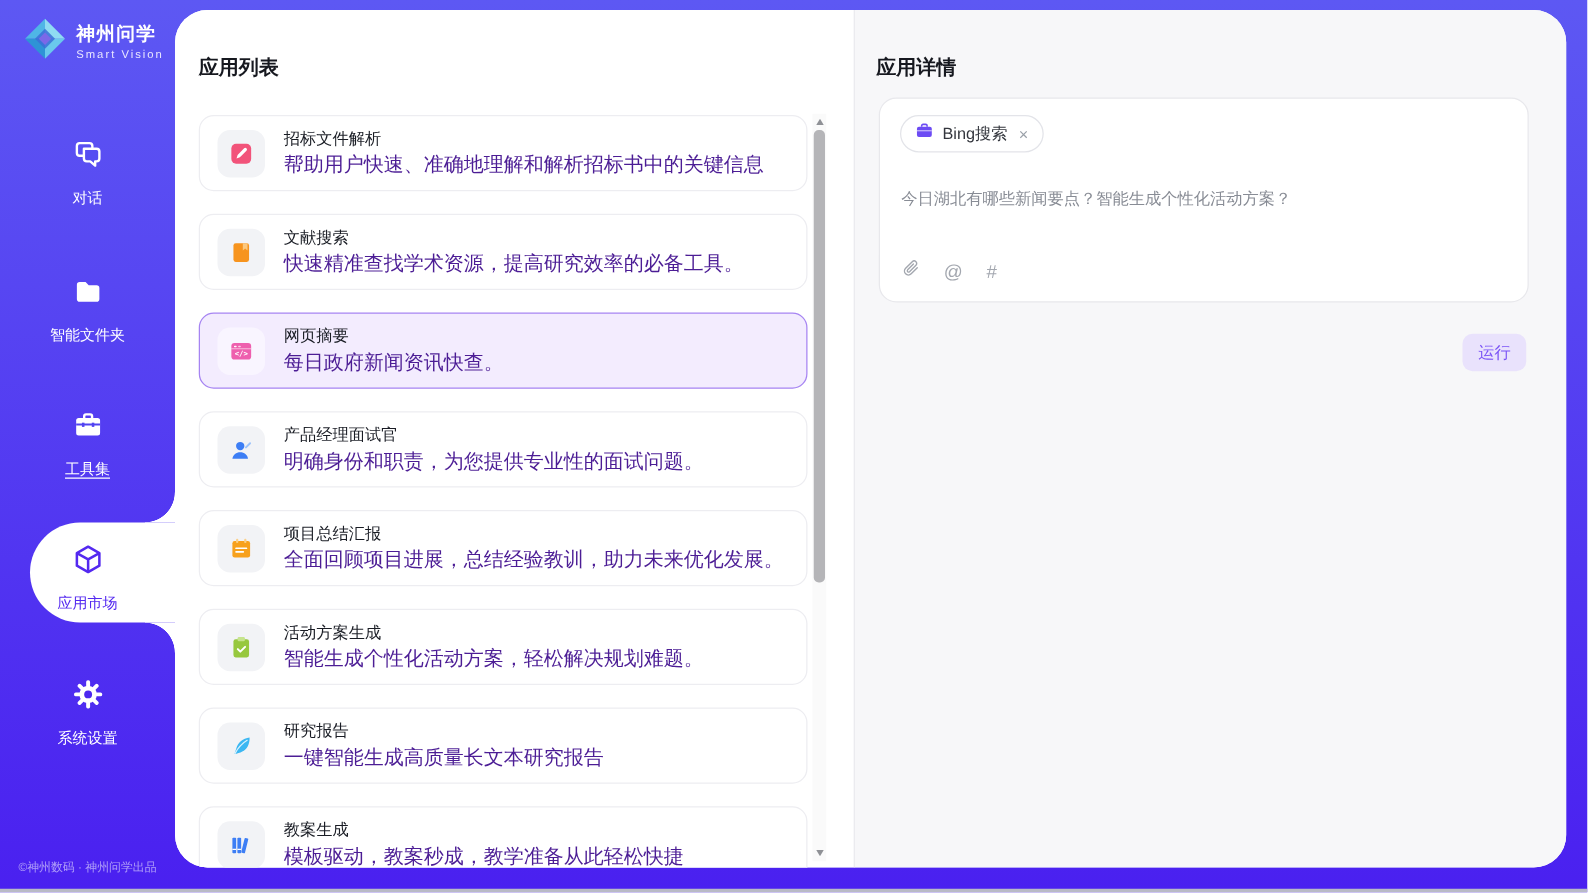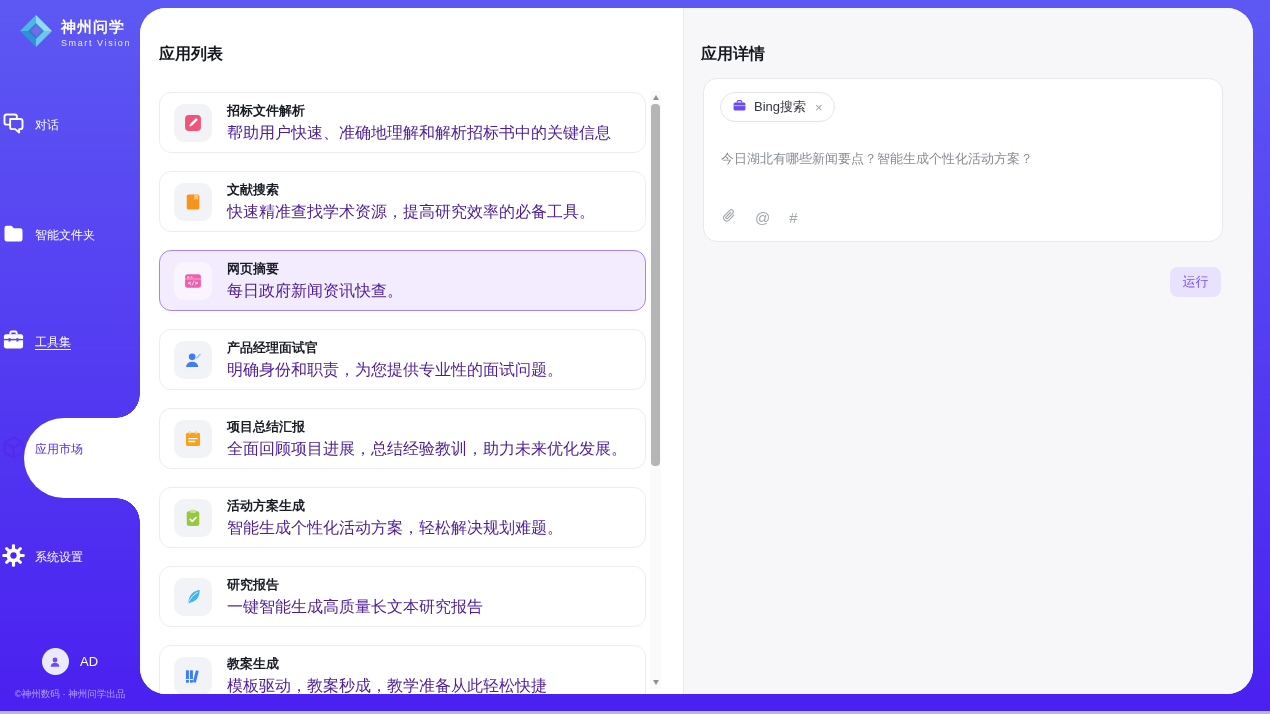--- a/index.html
+++ b/index.html
@@ -5,21 +5,21 @@
   html,body{margin:0;padding:0;}
   body{font-family:"Liberation Sans","DejaVu Sans",sans-serif;}
   .stage{position:relative;width:1270px;height:714px;overflow:hidden;
          background:linear-gradient(180deg,#5d58f3 0%,#4a20f0 100%);}
 
   
   .sidebar{position:absolute;left:0;top:0;width:140px;height:714px;}
   .logo{position:absolute;top:13px;left:18px;display:flex;align-items:center;gap:7px;}
   .brand-name{font-size:15px;font-weight:700;color:#fff;line-height:1.15;letter-spacing:1px;}
   .brand-tagline{font-size:9px;color:#e9e7ff;letter-spacing:1.6px;margin-top:2px;}
-  .nav-item{position:absolute;left:0;width:140px;display:flex;align-items:center;gap:8px;color:#fff;cursor:pointer;}
+  .nav-item{position:absolute;left:0;width:140px;display:flex;flex-direction:column;align-items:center;gap:8px;color:#fff;cursor:pointer;}
   .nav-item .nav-label{font-size:12px;}
   .nav-chat{top:110px;}
   .nav-folders{top:220px;}
   .nav-tools{top:327px;}
   .nav-tools .nav-label{text-decoration:underline;text-underline-offset:3px;}
   .nav-market{top:434px;color:#5429f0;z-index:3;}
   .nav-settings{top:542px;}
   .active-blob{position:absolute;left:24px;top:418px;width:116px;height:80px;background:#fff;
                border-radius:40px 0 0 40px;z-index:2;}
   .fillet{position:absolute;right:0;width:24px;height:24px;z-index:2;}
@@ -37,21 +37,21 @@
   
   .list-panel{width:543px;position:relative;background:#fff;flex:none;}
   .panel-title{position:absolute;top:36px;left:19px;font-size:16px;font-weight:700;color:#16181f;}
   .cards{position:absolute;top:84px;left:19px;width:487px;}
   .app-card{height:61px;box-sizing:border-box;border:1px solid #ededf1;border-radius:12px;background:#fff;
             display:flex;align-items:center;padding:0 14px;margin-bottom:18px;cursor:pointer;}
   .app-card.selected{background:#f3ecfe;border-color:#a684f2;}
   .app-icon{width:38px;height:38px;border-radius:10px;background:#f2f3f6;display:flex;align-items:center;
             justify-content:center;margin-right:15px;flex:none;}
   .selected .app-icon{background:#f9f5ff;}
-  .app-title{font-size:13px;font-weight:700;color:#191c24;line-height:1;margin-bottom:8px;}
+  .app-title{font-size:13px;font-weight:400;color:#191c24;line-height:1;margin-bottom:8px;}
   .app-desc{font-size:16px;color:#4c1d95;line-height:1;white-space:nowrap;}
 
   
   .scrollbar{position:absolute;top:83px;right:22px;width:11px;height:598px;background:#fafafa;}
   .sb-btn{position:absolute;left:0;width:11px;height:13px;display:flex;align-items:center;justify-content:center;cursor:pointer;}
   .sb-up{top:0;}.sb-down{bottom:0;}
   .tri-up{width:0;height:0;border-left:3.5px solid transparent;border-right:3.5px solid transparent;border-bottom:5px solid #8f9196;}
   .tri-down{width:0;height:0;border-left:3.5px solid transparent;border-right:3.5px solid transparent;border-top:5px solid #8f9196;}
   .sb-thumb{position:absolute;top:13px;left:1px;width:9px;height:362px;background:#b5b5b8;border-radius:4px;cursor:pointer;}
 
@@ -152,29 +152,20 @@
     <div class="nav-item nav-market">
       <span>
         <svg width="27" height="27" viewBox="0 0 24 24">
           <path d="M12 3l8 4.5v9L12 21l-8-4.5v-9L12 3Z" fill="none" stroke="#5429f0" stroke-width="1.8" stroke-linejoin="round"></path>
           <path d="M4 7.5L12 12l8-4.5M12 12v9" fill="none" stroke="#5429f0" stroke-width="1.8" stroke-linejoin="round"></path>
         </svg>
       </span>
       <span class="nav-label">应用市场</span>
     </div>
 
-    <div class="user-row">
-      <span class="avatar">
-        <svg width="16" height="16" viewBox="0 0 24 24">
-          <circle cx="12" cy="9" r="3.6" fill="#6d4cf5"></circle>
-          <path d="M5.5 19c0-3.6 2.9-5.8 6.5-5.8s6.5 2.2 6.5 5.8H5.5Z" fill="#6d4cf5"></path>
-        </svg>
-      </span>
-      <span class="user-name">AD</span>
-    </div>
 
     <div class="copyright">©神州数码 · 神州问学出品</div>
   </div>
 
   <div class="content">
 
     <div class="list-panel">
       <div class="panel-title">应用列表</div>
 
       <div class="cards">

